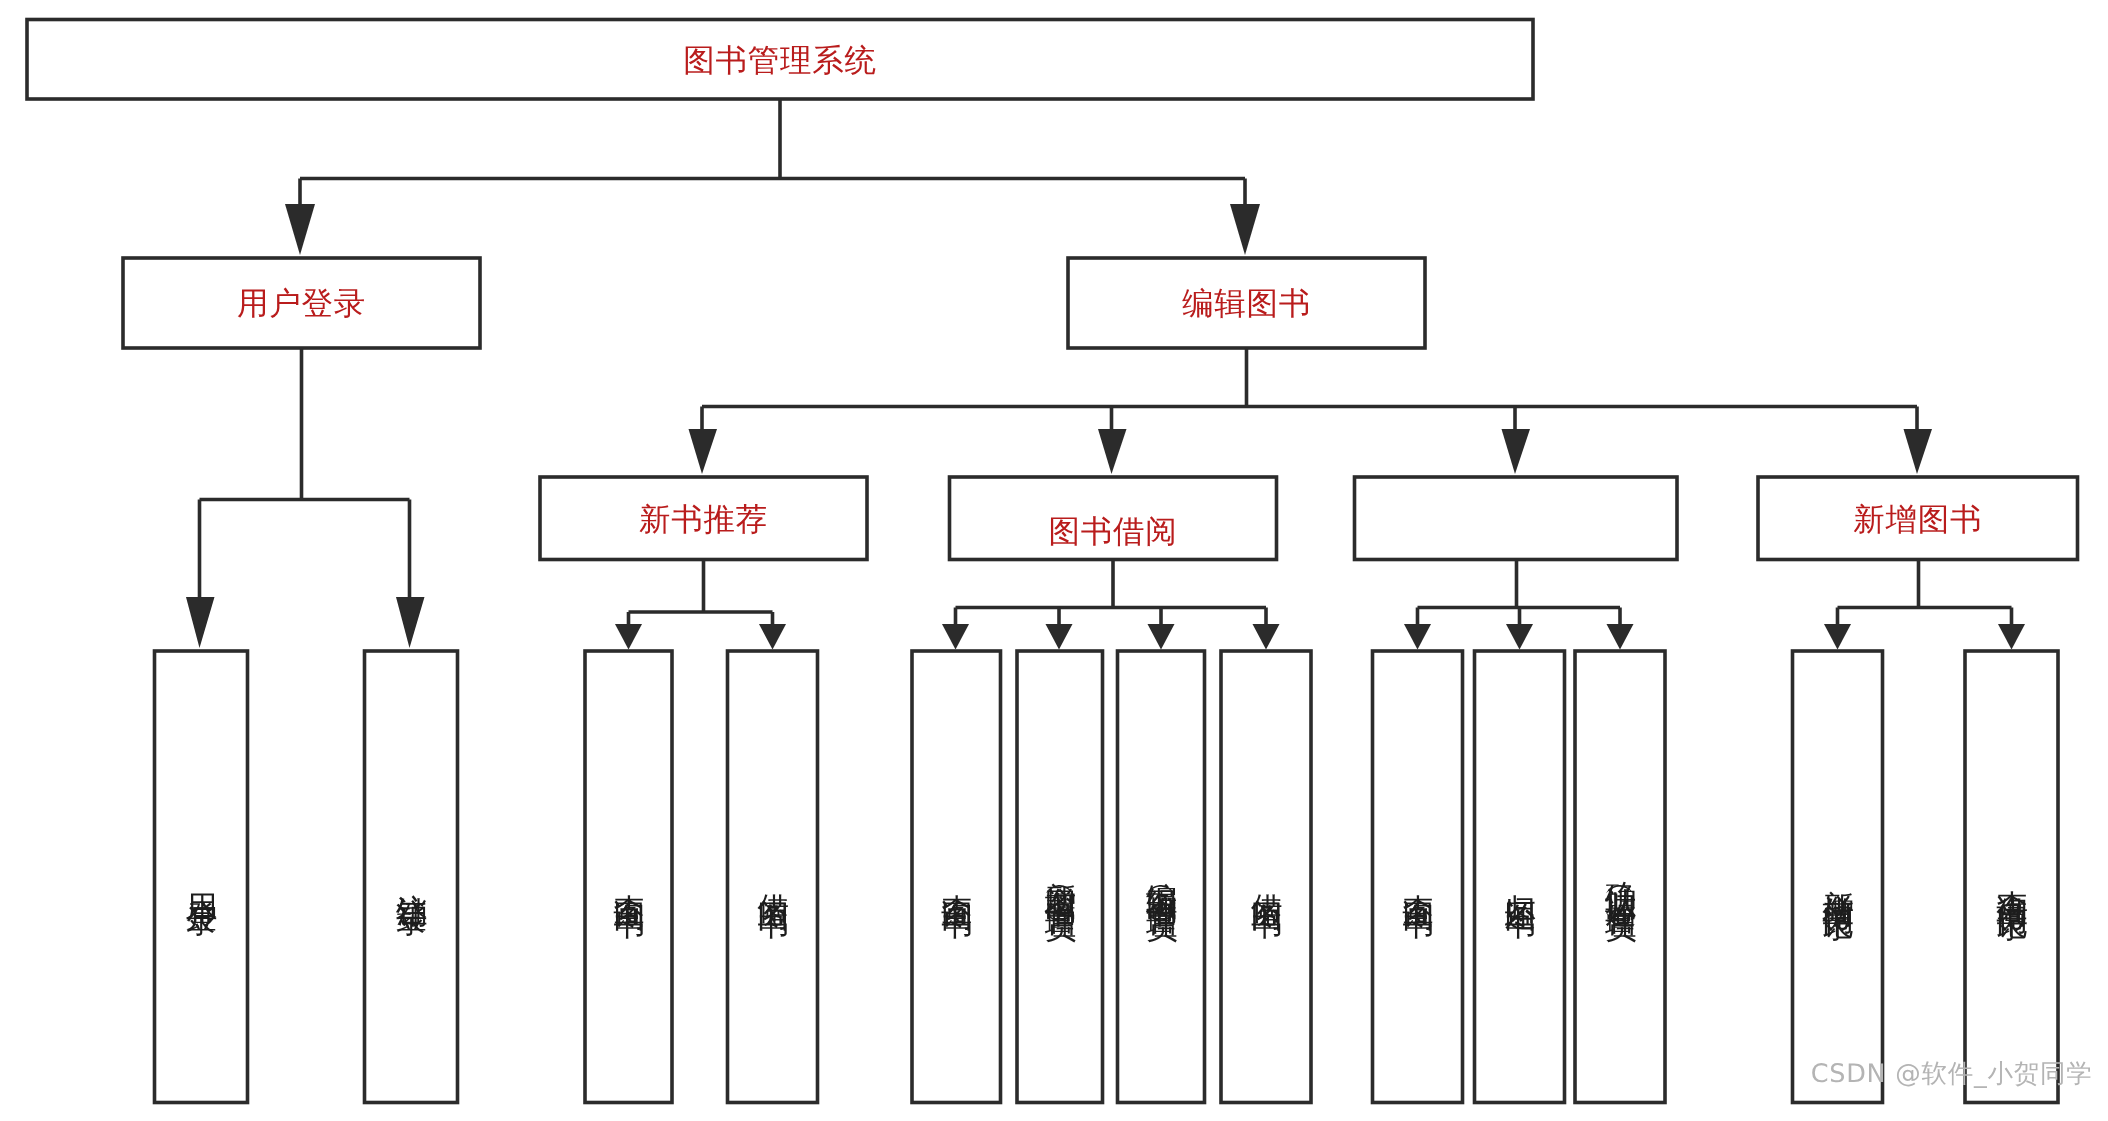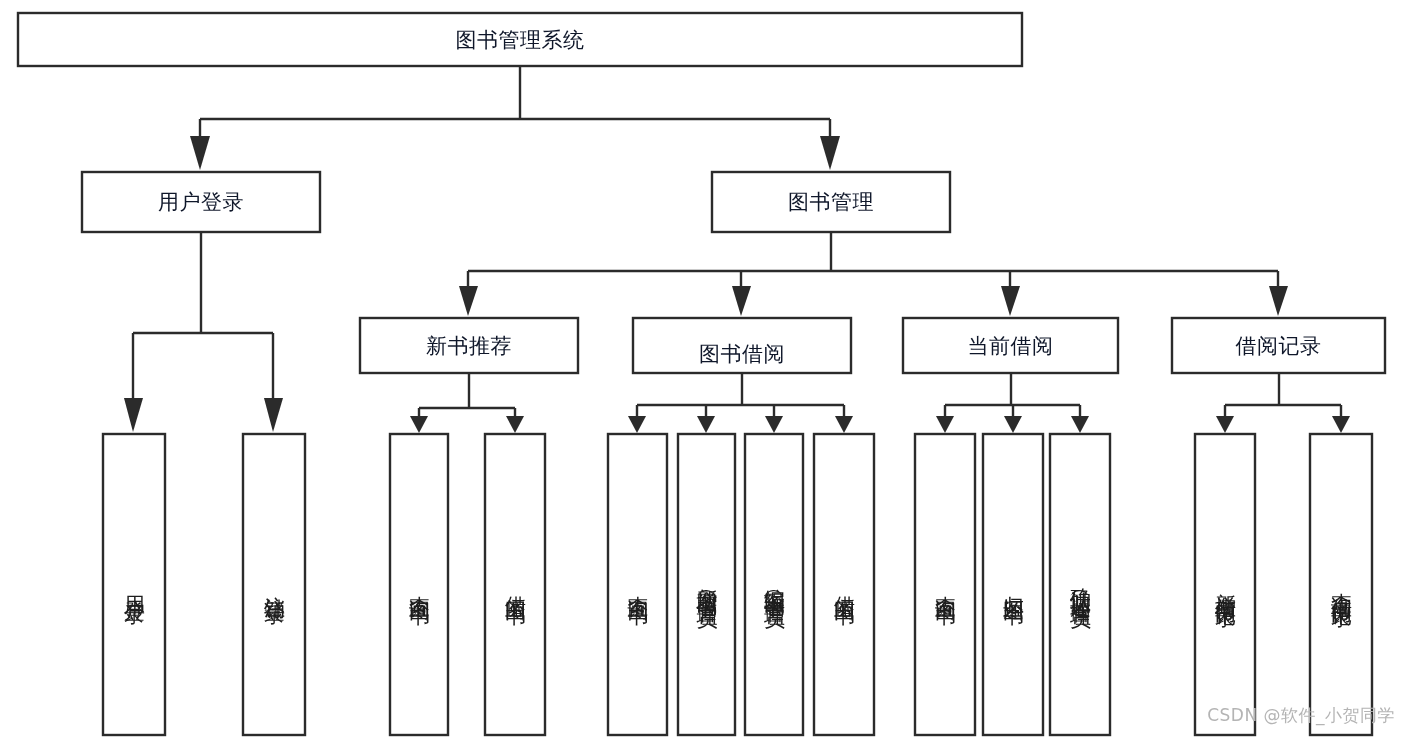--- a/index.html
+++ b/index.html
@@ -41,21 +41,21 @@
   }
   .arrow-head {
     fill: #2b2b2b;
     stroke: none;
   }
   .node-label {
     position: absolute;
     display: flex;
     align-items: center;
     justify-content: center;
-    color: #0f172a;
+    color: #b91c1c;
     font-size: 21px;
     font-family: "DejaVu Sans", "Liberation Sans", sans-serif;
     letter-spacing: 0.5px;
     white-space: nowrap;
     pointer-events: none;
   }
   .leaf-label {
     position: absolute;
     display: flex;
     align-items: center;
@@ -168,26 +168,25 @@
     <rect class="leaf-box" x="915" y="434" width="60" height="301"></rect>
     <rect class="leaf-box" x="983" y="434" width="60" height="301"></rect>
     <rect class="leaf-box" x="1050" y="434" width="60" height="301"></rect>
     <rect class="leaf-box" x="1195" y="434" width="60" height="301"></rect>
     <rect class="leaf-box" x="1310" y="434" width="62" height="301"></rect>
   </svg>
 
   <div class="node-label" style="left:18px; top:13px; width:1004px; height:53px;">图书管理系统</div>
 
   <div class="node-label" style="left:82px; top:172px; width:238px; height:60px;">用户登录</div>
-  <div class="node-label" style="left:712px; top:172px; width:238px; height:60px;">图书管理</div>
+  <div class="node-label" style="left:712px; top:172px; width:238px; height:60px;">编辑图书</div>
 
   <div class="node-label" style="left:360px; top:318px; width:218px; height:55px;border-radius:16px;">新书推荐</div>
   <div class="node-label" style="left:633px; top:318px; width:218px; height:72px;">图书借阅</div>
-  <div class="node-label" style="left:903px; top:318px; width:215px; height:55px;">当前借阅</div>
-  <div class="node-label" style="left:1172px; top:318px; width:213px; height:55px;">借阅记录</div>
+  <div class="node-label" style="left:1172px; top:318px; width:213px; height:55px;">新增图书</div>
 
   <div class="leaf-label" style="left:103px; top:434px; width:62px; height:301px;">用户登录</div>
   <div class="leaf-label" style="left:243px; top:434px; width:62px; height:301px;">注销登录</div>
   <div class="leaf-label" style="left:390px; top:434px; width:58px; height:301px;">查询图书</div>
   <div class="leaf-label" style="left:485px; top:434px; width:60px; height:301px;">借阅图书</div>
   <div class="leaf-label" style="left:608px; top:434px; width:59px; height:301px;">查询图书</div>
   <div class="leaf-label" style="left:678px; top:434px; width:57px; height:301px;">新增图书（管理员）</div>
   <div class="leaf-label" style="left:745px; top:434px; width:58px; height:301px;">编辑图书（管理员）</div>
   <div class="leaf-label" style="left:814px; top:434px; width:60px; height:301px;">借阅图书</div>
   <div class="leaf-label" style="left:915px; top:434px; width:60px; height:301px;">查询图书</div>

